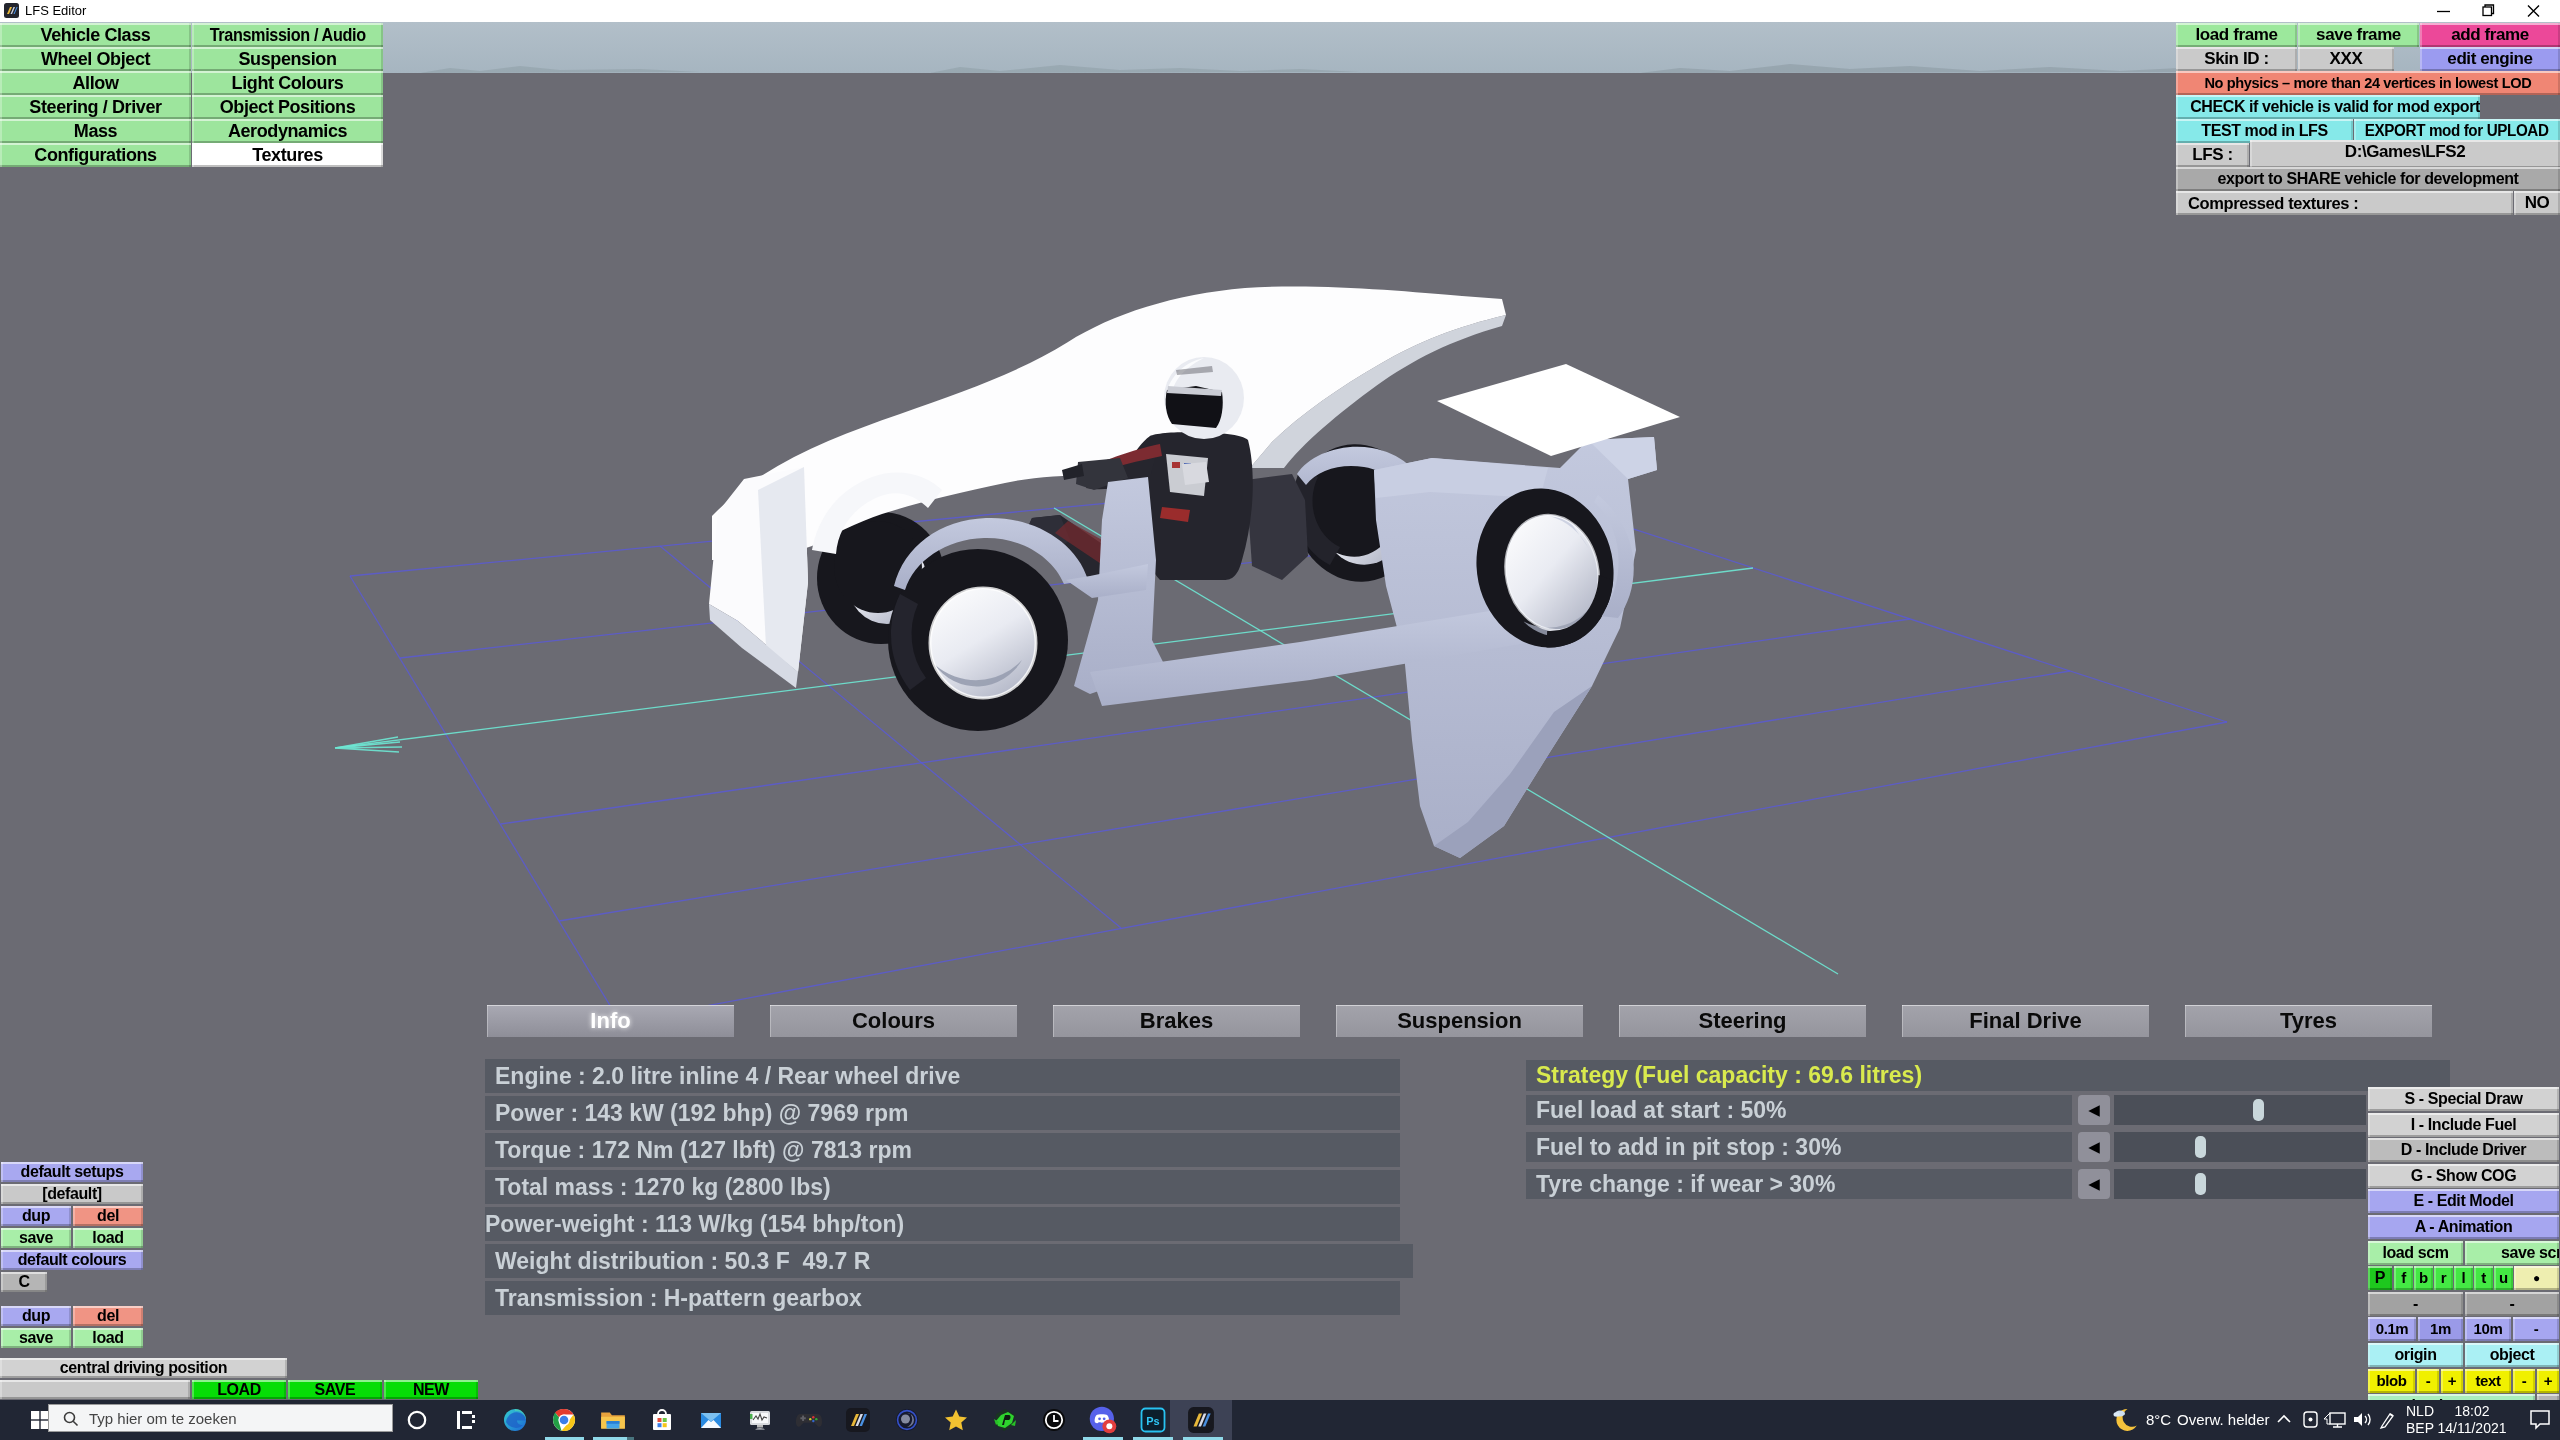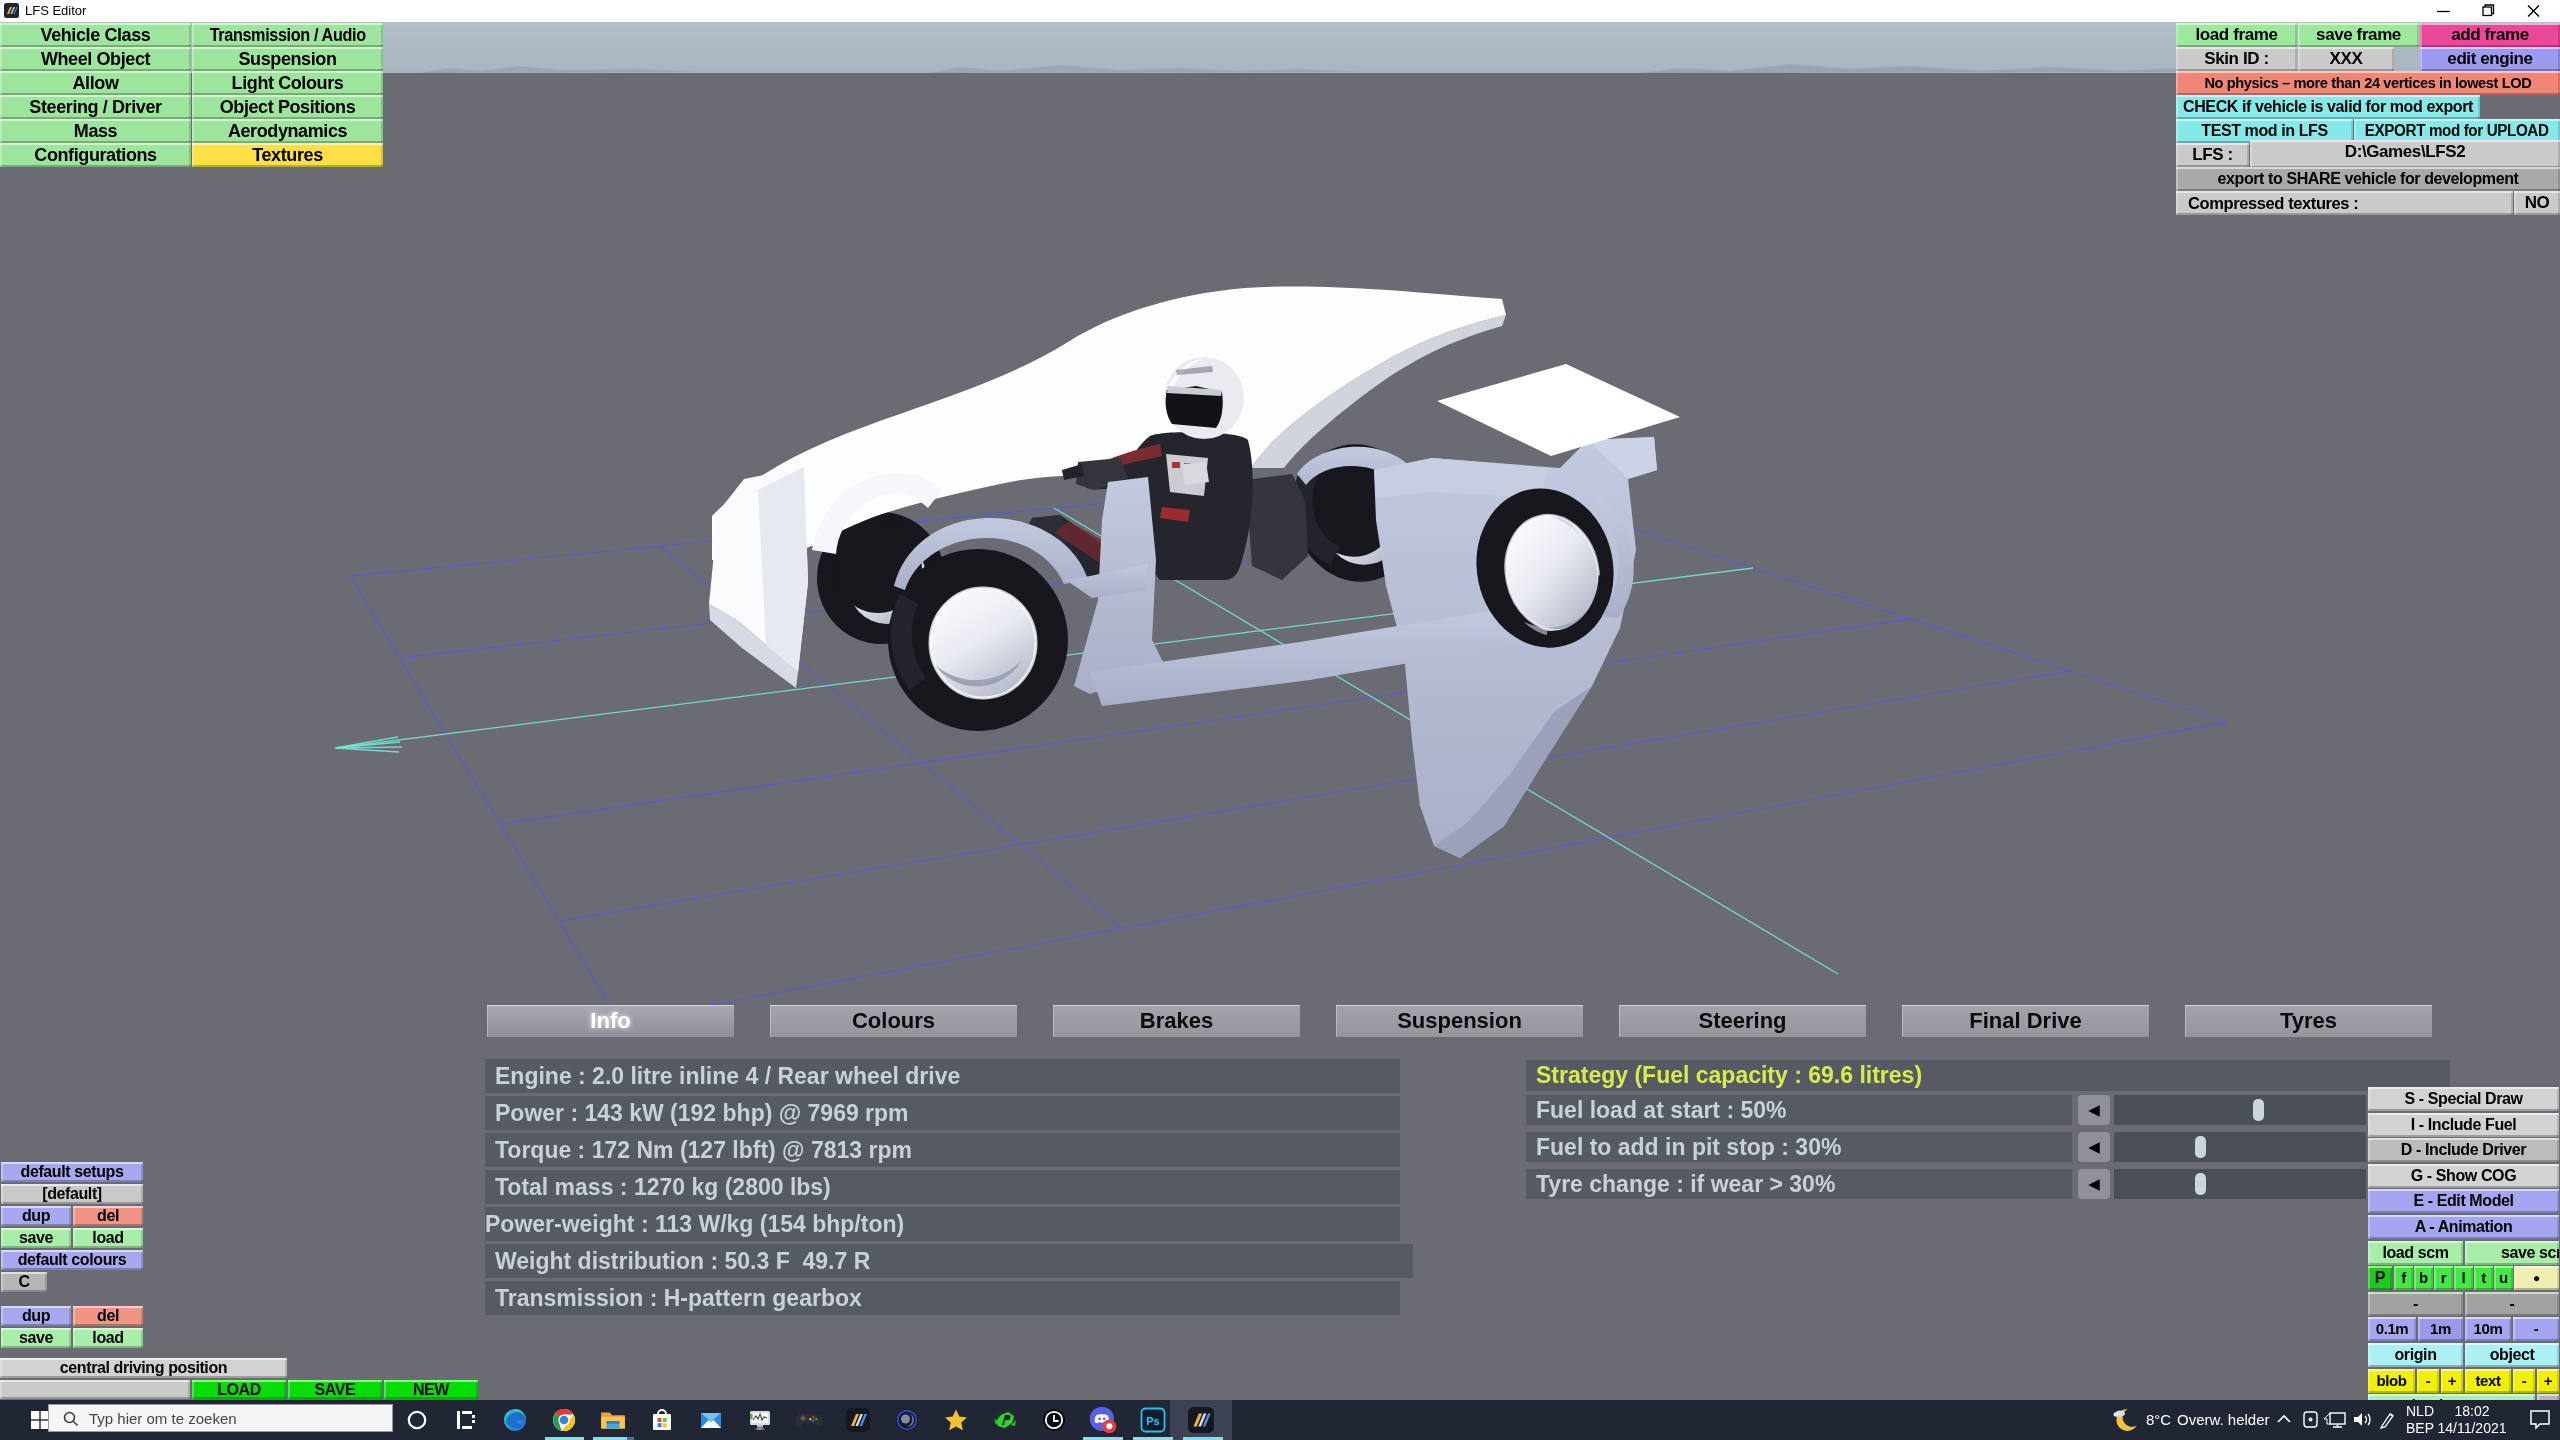--- a/index.html
+++ b/index.html
@@ -163,29 +163,29 @@
 <div class="b" style="left:192px;top:23px;width:191px;height:24px;background:#9de59d;font-size:18px;color:#000;letter-spacing:-0.4px;line-height:24px;"><span style="display:inline-block;transform:scaleX(0.9);transform-origin:center">Transmission / Audio</span></div>
 <div class="b" style="left:0px;top:47px;width:191px;height:24px;background:#9de59d;font-size:18px;color:#000;letter-spacing:-0.4px;line-height:24px;">Wheel Object</div>
 <div class="b" style="left:192px;top:47px;width:191px;height:24px;background:#9de59d;font-size:18px;color:#000;letter-spacing:-0.4px;line-height:24px;">Suspension</div>
 <div class="b" style="left:0px;top:71px;width:191px;height:24px;background:#9de59d;font-size:18px;color:#000;letter-spacing:-0.4px;line-height:24px;">Allow</div>
 <div class="b" style="left:192px;top:71px;width:191px;height:24px;background:#9de59d;font-size:18px;color:#000;letter-spacing:-0.4px;line-height:24px;">Light Colours</div>
 <div class="b" style="left:0px;top:95px;width:191px;height:24px;background:#9de59d;font-size:18px;color:#000;letter-spacing:-0.4px;line-height:24px;">Steering / Driver</div>
 <div class="b" style="left:192px;top:95px;width:191px;height:24px;background:#9de59d;font-size:18px;color:#000;letter-spacing:-0.4px;line-height:24px;">Object Positions</div>
 <div class="b" style="left:0px;top:119px;width:191px;height:24px;background:#9de59d;font-size:18px;color:#000;letter-spacing:-0.4px;line-height:24px;">Mass</div>
 <div class="b" style="left:192px;top:119px;width:191px;height:24px;background:#9de59d;font-size:18px;color:#000;letter-spacing:-0.4px;line-height:24px;">Aerodynamics</div>
 <div class="b" style="left:0px;top:143px;width:191px;height:24px;background:#9de59d;font-size:18px;color:#000;letter-spacing:-0.4px;line-height:24px;">Configurations</div>
-<div class="b" style="left:192px;top:143px;width:191px;height:24px;background:#fde047;font-size:18px;color:#000;letter-spacing:-0.4px;line-height:24px;">Textures</div>
+<div class="b" style="left:192px;top:143px;width:191px;height:24px;background:#ffffff;font-size:18px;color:#000;letter-spacing:-0.4px;line-height:24px;">Textures</div>
 <div class="b" style="left:2176px;top:23px;width:121px;height:24px;background:#9ce89c;font-size:17px;color:#000;letter-spacing:-0.4px;line-height:24px;">load frame</div>
 <div class="b" style="left:2298px;top:23px;width:121px;height:24px;background:#9ce89c;font-size:17px;color:#000;letter-spacing:-0.4px;line-height:24px;">save frame</div>
 <div class="b" style="left:2420px;top:23px;width:140px;height:24px;background:#ec4899;font-size:17px;color:#000;letter-spacing:-0.4px;line-height:24px;">add frame</div>
 <div class="b" style="left:2176px;top:47px;width:121px;height:24px;background:#cacaca;font-size:17px;color:#000;letter-spacing:-0.4px;line-height:24px;">Skin ID :</div>
 <div class="b" style="left:2298px;top:47px;width:96px;height:24px;background:#cacaca;font-size:17px;color:#000;letter-spacing:-0.4px;line-height:24px;">XXX</div>
 <div class="b" style="left:2420px;top:47px;width:140px;height:24px;background:#9b9bf0;font-size:17px;color:#000;letter-spacing:-0.4px;line-height:24px;">edit engine</div>
 <div class="b" style="left:2176px;top:71px;width:384px;height:24px;background:#f08674;font-size:15.5px;color:#000;letter-spacing:-0.4px;line-height:24px;"><span style="display:inline-block;transform:scaleX(0.94);transform-origin:center">No physics – more than 24 vertices in lowest LOD</span></div>
-<div class="b" style="left:2176px;top:95px;width:304px;height:24px;background:#86e9e9;font-size:16px;color:#000;letter-spacing:-0.4px;line-height:24px;">CHECK if vehicle is valid for mod export</div>
+<div class="b" style="left:2176px;top:95px;width:304px;height:24px;background:#86e9e9;font-size:16px;color:#000;letter-spacing:-0.4px;line-height:24px;text-align:right;">CHECK if vehicle is valid for mod export</div>
 <div class="b" style="left:2176px;top:119px;width:177px;height:24px;background:#86e9e9;font-size:16px;color:#000;letter-spacing:-0.4px;line-height:24px;">TEST mod in LFS</div>
 <div class="b" style="left:2354px;top:119px;width:206px;height:24px;background:#86e9e9;font-size:16px;color:#000;letter-spacing:-0.4px;line-height:24px;"><span style="display:inline-block;transform:scaleX(0.95);transform-origin:center">EXPORT mod for UPLOAD</span></div>
 <div class="b" style="left:2176px;top:143px;width:73px;height:24px;background:#cacaca;font-size:17px;color:#000;letter-spacing:-0.4px;line-height:24px;">LFS :</div>
 <div class="b" style="left:2250px;top:140px;width:310px;height:28px;background:#cacaca;font-size:17px;color:#000;letter-spacing:-0.4px;line-height:24px;">D:\Games\LFS2</div>
 <div class="b" style="left:2176px;top:167px;width:384px;height:24px;background:#a9a9a9;font-size:16px;color:#000;letter-spacing:-0.4px;line-height:24px;">export to SHARE vehicle for development</div>
 <div class="b" style="left:2176px;top:191px;width:337px;height:24px;background:#cacaca;font-size:16.5px;color:#000;letter-spacing:-0.4px;line-height:24px;text-align:left;padding-left:12px">Compressed textures :</div>
 <div class="b" style="left:2514px;top:191px;width:46px;height:24px;background:#cacaca;font-size:17px;color:#000;letter-spacing:-0.4px;line-height:24px;">NO</div>
 <div class="tab" style="left:487px;top:1005px;width:247px;height:32px;background:linear-gradient(#a9a9b3,#8e8e98);color:#fff;text-shadow:0 0 5px rgba(255,255,255,.9)">Info</div>
 <div class="tab" style="left:770px;top:1005px;width:247px;height:32px;background:linear-gradient(#a3a3ab,#95959d);color:#0a0a0a">Colours</div>
 <div class="tab" style="left:1053px;top:1005px;width:247px;height:32px;background:linear-gradient(#a3a3ab,#95959d);color:#0a0a0a">Brakes</div>

